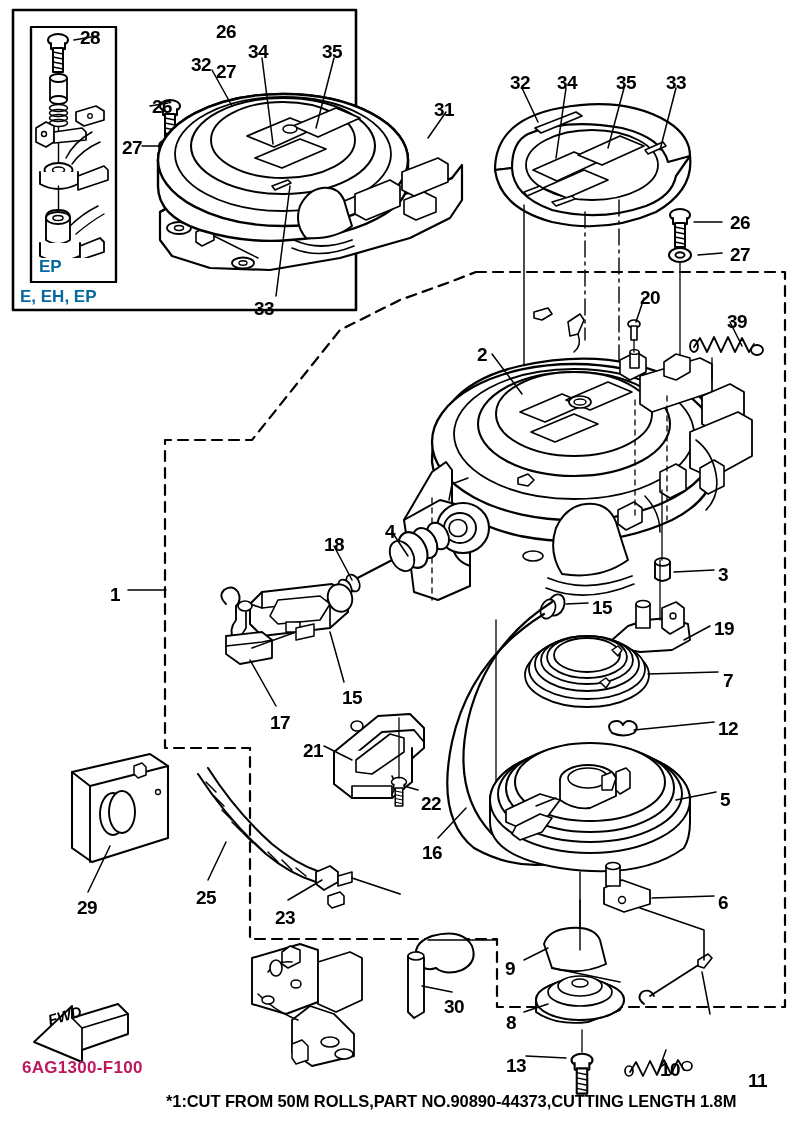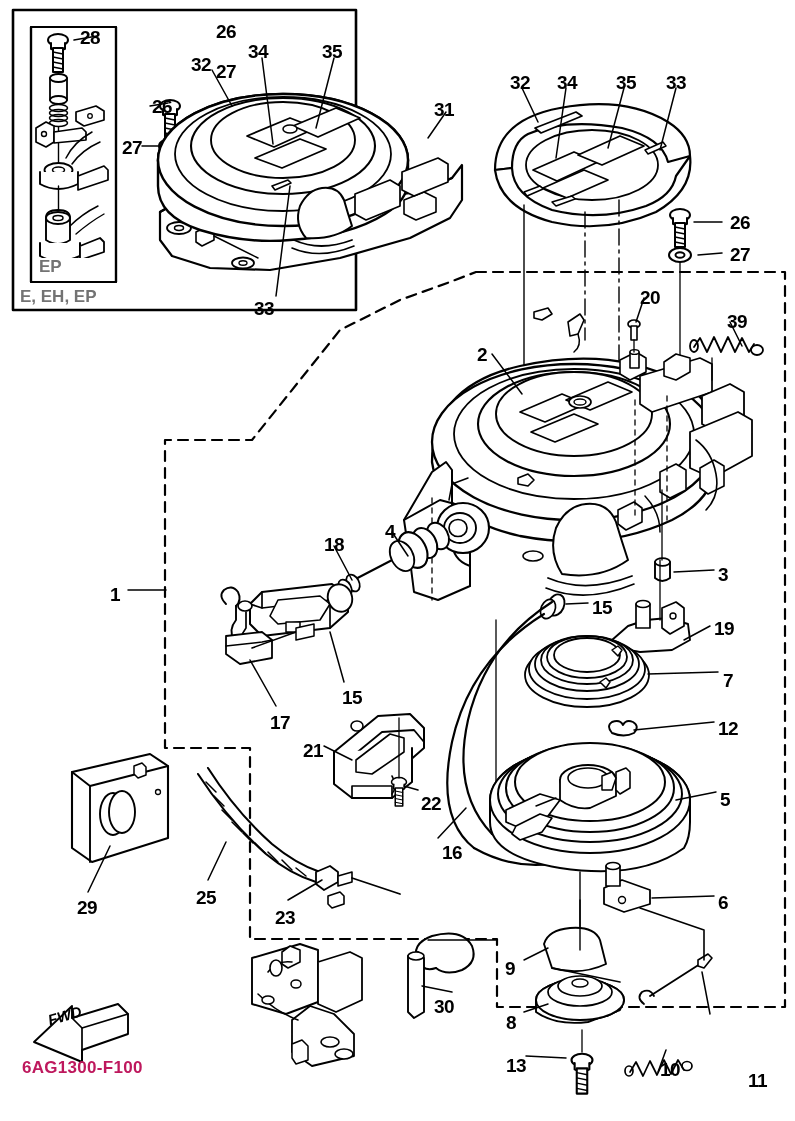--- a/index.html
+++ b/index.html
@@ -27,21 +27,21 @@
     letter-spacing: -0.5px;
     line-height: 1;
     white-space: nowrap;
     user-select: none;
   }
   
   .box-label {
     position: absolute;
     font-family: "Liberation Sans", sans-serif;
     font-weight: 700;
-    color: #737373;
+    color: #0369a1;
     white-space: nowrap;
     line-height: 1;
   }
   #variant-outer-label { font-size: 17px; }
   #variant-inner-label { font-size: 17px; }
   
   #drawing-number {
     position: absolute;
     left: 22px;
     top: 1058px;
@@ -512,20 +512,21 @@
   </svg>
 
   <div class="box-label" id="variant-inner-label" style="left:39px; top:258px;">EP</div>
 
   <div class="box-label" id="variant-outer-label" style="left:20px; top:288px;">E, EH, EP</div>
 
   <div id="fwd-label">FWD</div>
 
   <div id="drawing-number">6AG1300-F100</div>
 
+  <div id="footer-note">*1:CUT FROM 50M ROLLS,PART NO.90890-44373,CUTTING LENGTH 1.8M</div>
 
   <div id="callout-layer">
       <div class="callout" style="left: 80px; top: 28px;">28</div>
       <div class="callout" style="left: 216px; top: 22px;">26</div>
       <div class="callout" style="left: 216px; top: 62px;">27</div>
       <div class="callout" style="left: 191px; top: 55px;">32</div>
       <div class="callout" style="left: 248px; top: 42px;">34</div>
       <div class="callout" style="left: 322px; top: 42px;">35</div>
       <div class="callout" style="left: 434px; top: 100px;">31</div>
       <div class="callout" style="left: 152px; top: 97px;">26</div>
@@ -543,29 +544,29 @@
       <div class="callout" style="left: 718px; top: 565px;">3</div>
       <div class="callout" style="left: 714px; top: 619px;">19</div>
       <div class="callout" style="left: 592px; top: 598px;">15</div>
       <div class="callout" style="left: 385px; top: 522px;">4</div>
       <div class="callout" style="left: 324px; top: 535px;">18</div>
       <div class="callout" style="left: 342px; top: 688px;">15</div>
       <div class="callout" style="left: 270px; top: 713px;">17</div>
       <div class="callout" style="left: 110px; top: 585px;">1</div>
       <div class="callout" style="left: 303px; top: 741px;">21</div>
       <div class="callout" style="left: 421px; top: 794px;">22</div>
-      <div class="callout" style="left: 422px; top: 843px; margin-left: 20px;">16</div>
+      <div class="callout" style="left: 422px; top: 843px;">16</div>
       <div class="callout" style="left: 723px; top: 671px;">7</div>
       <div class="callout" style="left: 718px; top: 719px;">12</div>
       <div class="callout" style="left: 720px; top: 790px;">5</div>
       <div class="callout" style="left: 718px; top: 893px;">6</div>
       <div class="callout" style="left: 77px; top: 898px;">29</div>
       <div class="callout" style="left: 196px; top: 888px;">25</div>
       <div class="callout" style="left: 275px; top: 908px;">23</div>
-      <div class="callout" style="left: 434px; top: 997px;">30</div>
+      <div class="callout" style="left: 444px; top: 997px;">30</div>
       <div class="callout" style="left: 505px; top: 959px;">9</div>
       <div class="callout" style="left: 506px; top: 1013px;">8</div>
       <div class="callout" style="left: 506px; top: 1056px;">13</div>
       <div class="callout" style="left: 748px; top: 1023px; margin-top: 48px;">11</div>
       <div class="callout" style="left: 660px; top: 1060px;">10</div>
     </div>
 
 </div>
 
 </body></html>

